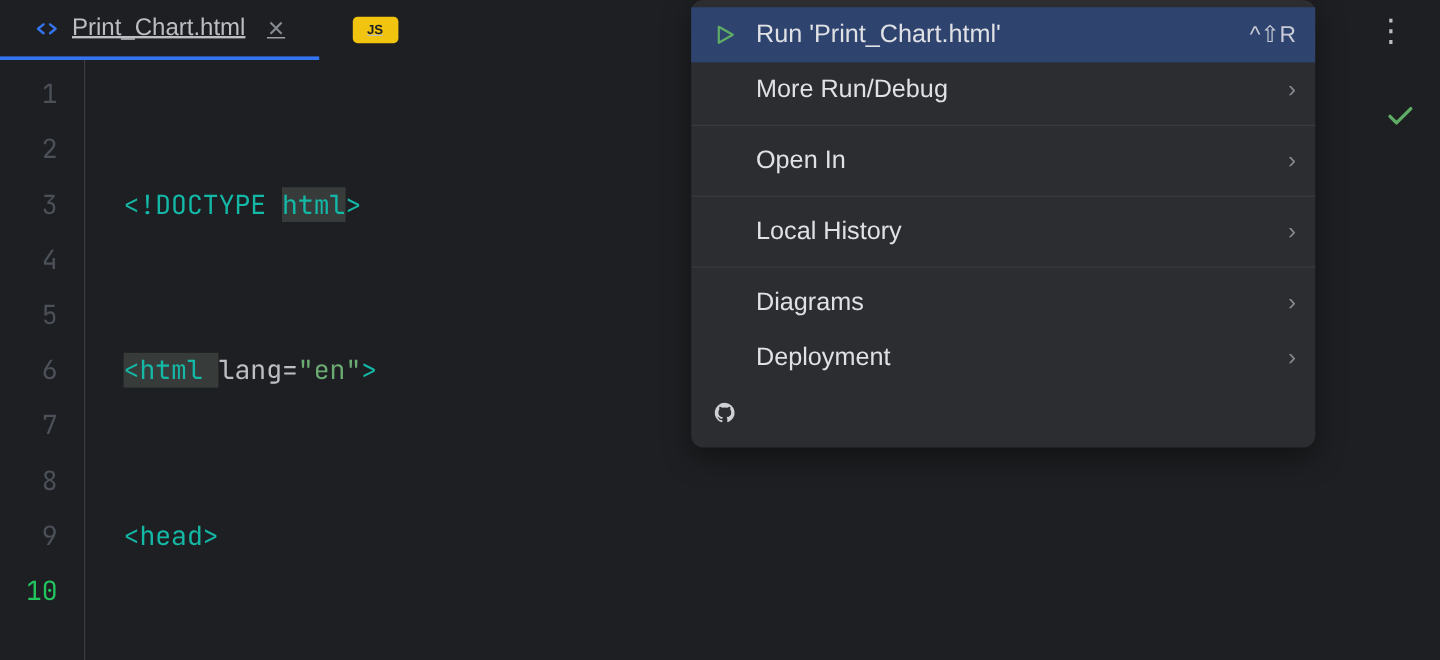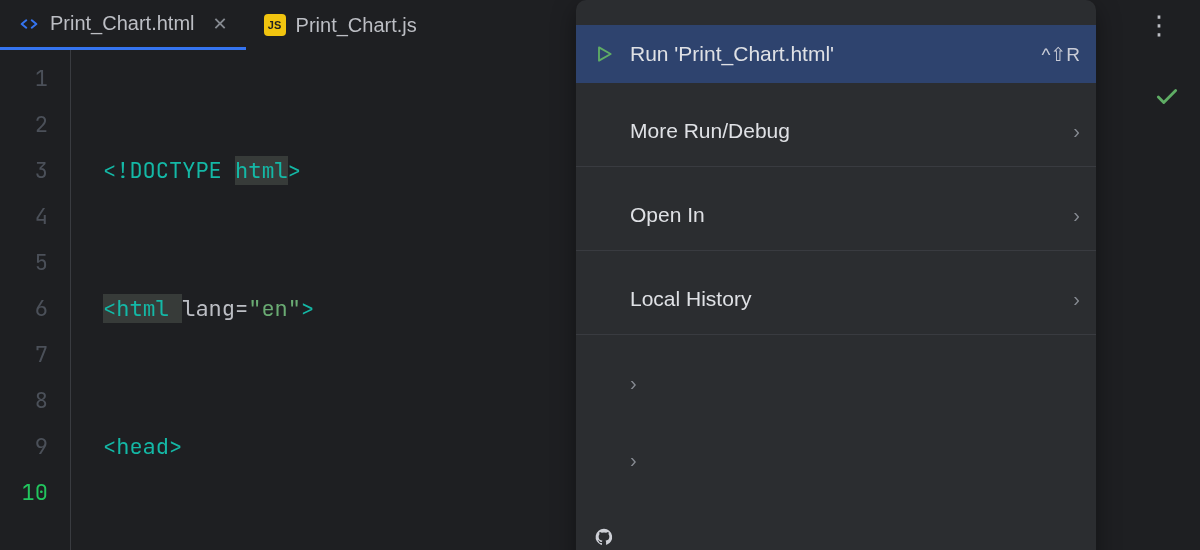--- a/index.html
+++ b/index.html
@@ -18,40 +18,41 @@
   height: 50px;
   background: #1e1f22;
   display: flex;
   align-items: center;
   position: relative;
 }
 .tab {
   height: 50px;
   display: flex;
   align-items: center;
-  padding: 0 18px;
+  padding: 0 28px;
   gap: 10px;
   font-size: 20px;
   color: #bcbec4;
   cursor: pointer;
+  text-decoration: underline;
 }
 .tab.active {
   border-bottom: 3px solid #3574f0;
 }
 .tab-close {
   color: #868a91;
   font-size: 18px;
   padding-left: 8px;
 }
 .tab-icon-html {
   width: 22px; height: 22px;
   display: inline-flex; align-items: center; justify-content: center;
 }
 .tab-icon-js {
-  width: 22px; height: 22px;
+  width: 38px; height: 22px;
   background: #f1c40f;
   border-radius: 4px;
   color: #1e1f22;
   font-size: 11px;
   font-weight: 700;
   display: inline-flex; align-items: center; justify-content: center;
 }
 
 
 .editor {
@@ -90,29 +91,28 @@
   position: absolute;
   top: 0;
   left: 576px;
   width: 520px;
   background: #2b2d30;
   border-radius: 10px;
   padding: 6px 0;
   box-shadow: 0 8px 24px rgba(0,0,0,0.4);
 }
 .menu-item {
-  height: 58px;
+  height: 46px;
   display: flex;
   align-items: center;
   padding: 0 16px;
   gap: 14px;
   font-size: 21px;
   color: #dfe1e5;
   cursor: pointer;
-  margin-top: 19px;
 }
 .menu-item.highlighted {
   background: #2e436e;
 }
 .menu-icon {
   width: 24px; height: 24px;
   display: inline-flex; align-items: center; justify-content: center;
   flex-shrink: 0;
 }
 .menu-icon.empty { }
@@ -155,21 +155,20 @@
     <span class="tab-icon-html">
       <svg width="22" height="22" viewBox="0 0 24 24">
           <path d="M9 8l-5 4 5 4M15 8l5 4-5 4" stroke="#3574f0" stroke-width="2.2" fill="none" stroke-linecap="round" stroke-linejoin="round"></path>
         </svg>
     </span>
     <span>Print_Chart.html</span>
     <span class="tab-close">✕</span>
   </div>
   <div class="tab">
     <span class="tab-icon-js">JS</span>
-    <span>Print_Chart.js</span>
   </div>
 </div>
 
 <div class="editor">
   <div class="gutter">
     <div class="gutter-line">1</div>
     <div class="gutter-line">2</div>
     <div class="gutter-line">3</div>
     <div class="gutter-line">4</div>
     <div class="gutter-line">5</div>
@@ -216,24 +215,26 @@
   </div>
   <div class="menu-sep"></div>
   <div class="menu-item">
     <span class="menu-icon empty"></span>
     <span class="menu-label">Local History</span>
     <span class="menu-chevron">›</span>
   </div>
   <div class="menu-sep"></div>
   <div class="menu-item">
     <span class="menu-icon empty"></span>
-    <span class="menu-chevron">›</span>
-  </div>
-  <div class="menu-item">
-    <span class="menu-icon empty"></span>
+    <span class="menu-label">Diagrams</span>
+    <span class="menu-chevron">›</span>
+  </div>
+  <div class="menu-item">
+    <span class="menu-icon empty"></span>
+    <span class="menu-label">Deployment</span>
     <span class="menu-chevron">›</span>
   </div>
   <div class="menu-item">
     <span class="menu-icon">
       <svg width="20" height="20" viewBox="0 0 24 24">
           <path fill="#ced0d6" d="M12 2a10 10 0 00-3.2 19.5c.5.1.7-.2.7-.5v-1.8c-2.8.6-3.4-1.3-3.4-1.3-.5-1.1-1.1-1.4-1.1-1.4-.9-.6.1-.6.1-.6 1 .1 1.5 1 1.5 1 .9 1.5 2.4 1.1 3 .8.1-.6.3-1.1.6-1.3-2.2-.3-4.6-1.1-4.6-5 0-1.1.4-2 1-2.7-.1-.3-.4-1.3.1-2.7 0 0 .8-.3 2.8 1a9.6 9.6 0 015 0c2-1.3 2.8-1 2.8-1 .5 1.4.2 2.4.1 2.7.6.7 1 1.6 1 2.7 0 3.9-2.4 4.7-4.6 5 .4.3.7.9.7 1.8v2.7c0 .3.2.6.7.5A10 10 0 0012 2z"></path>
         </svg>
     </span>
   </div>
 </div>

